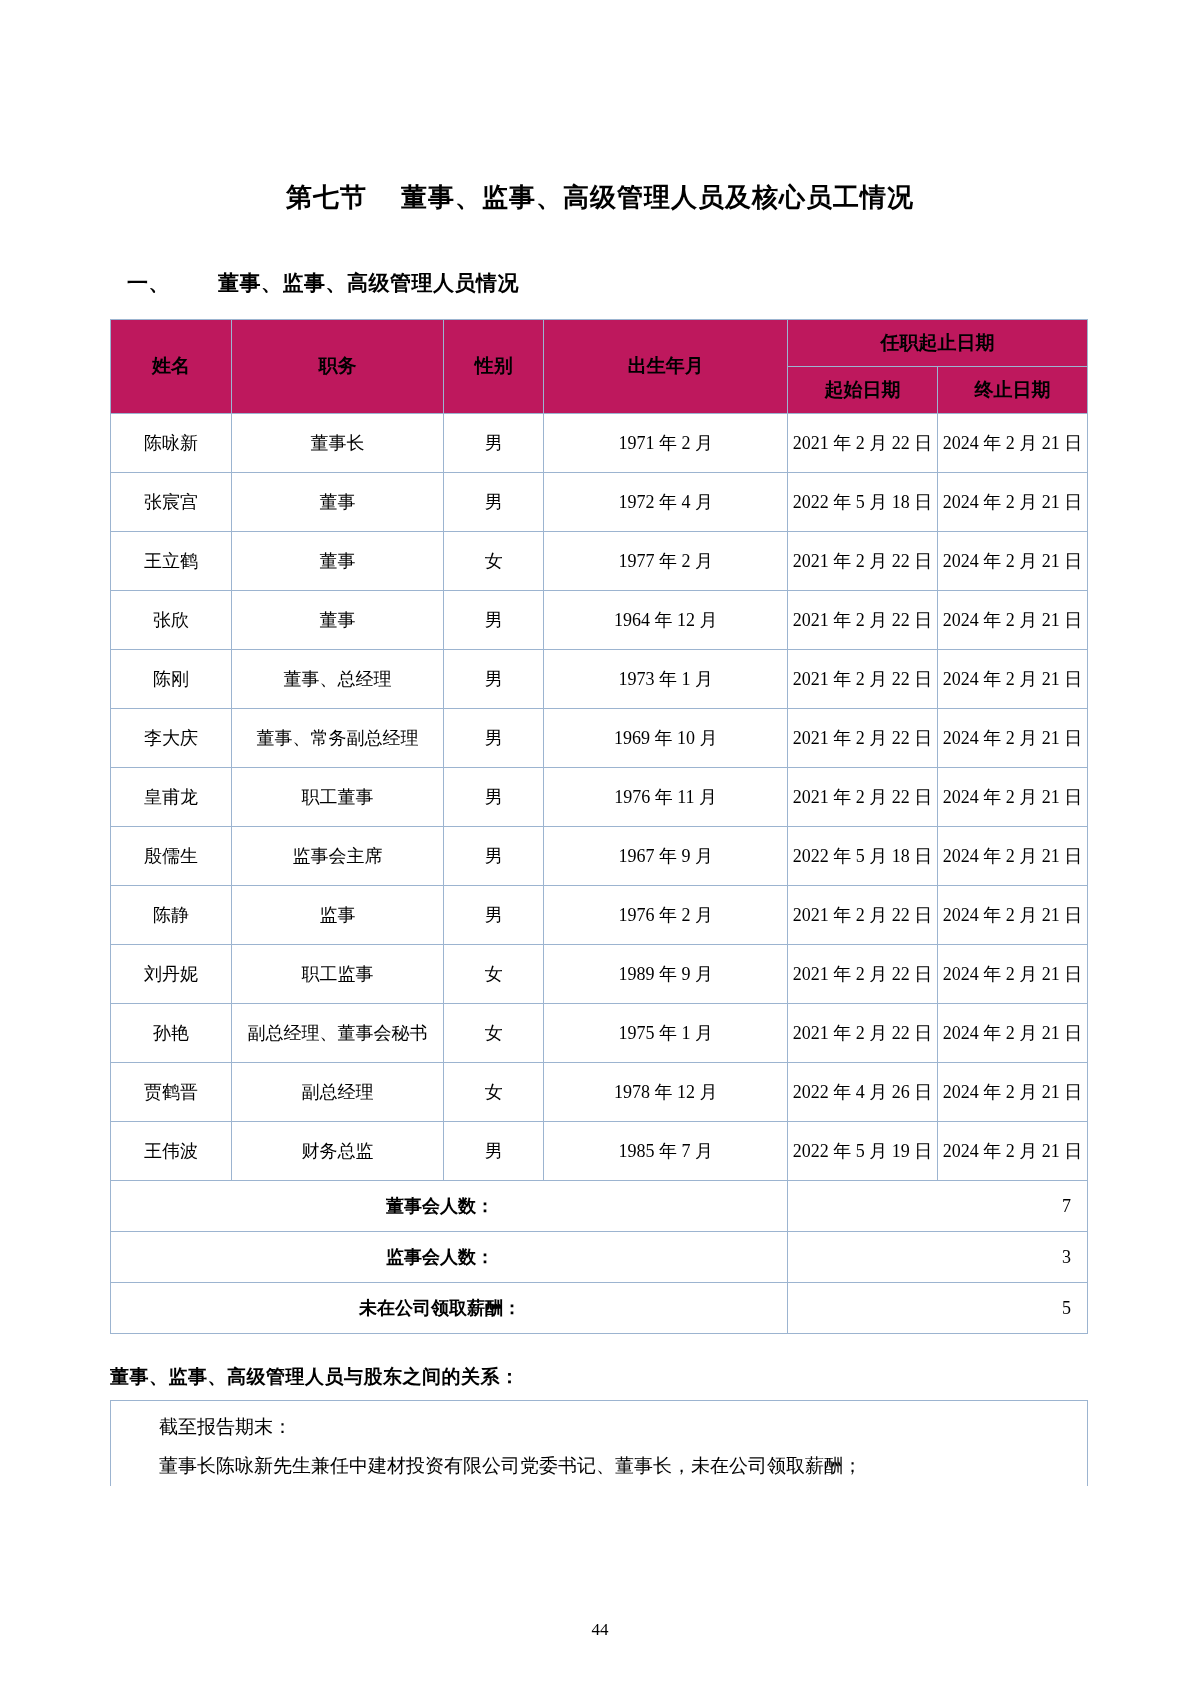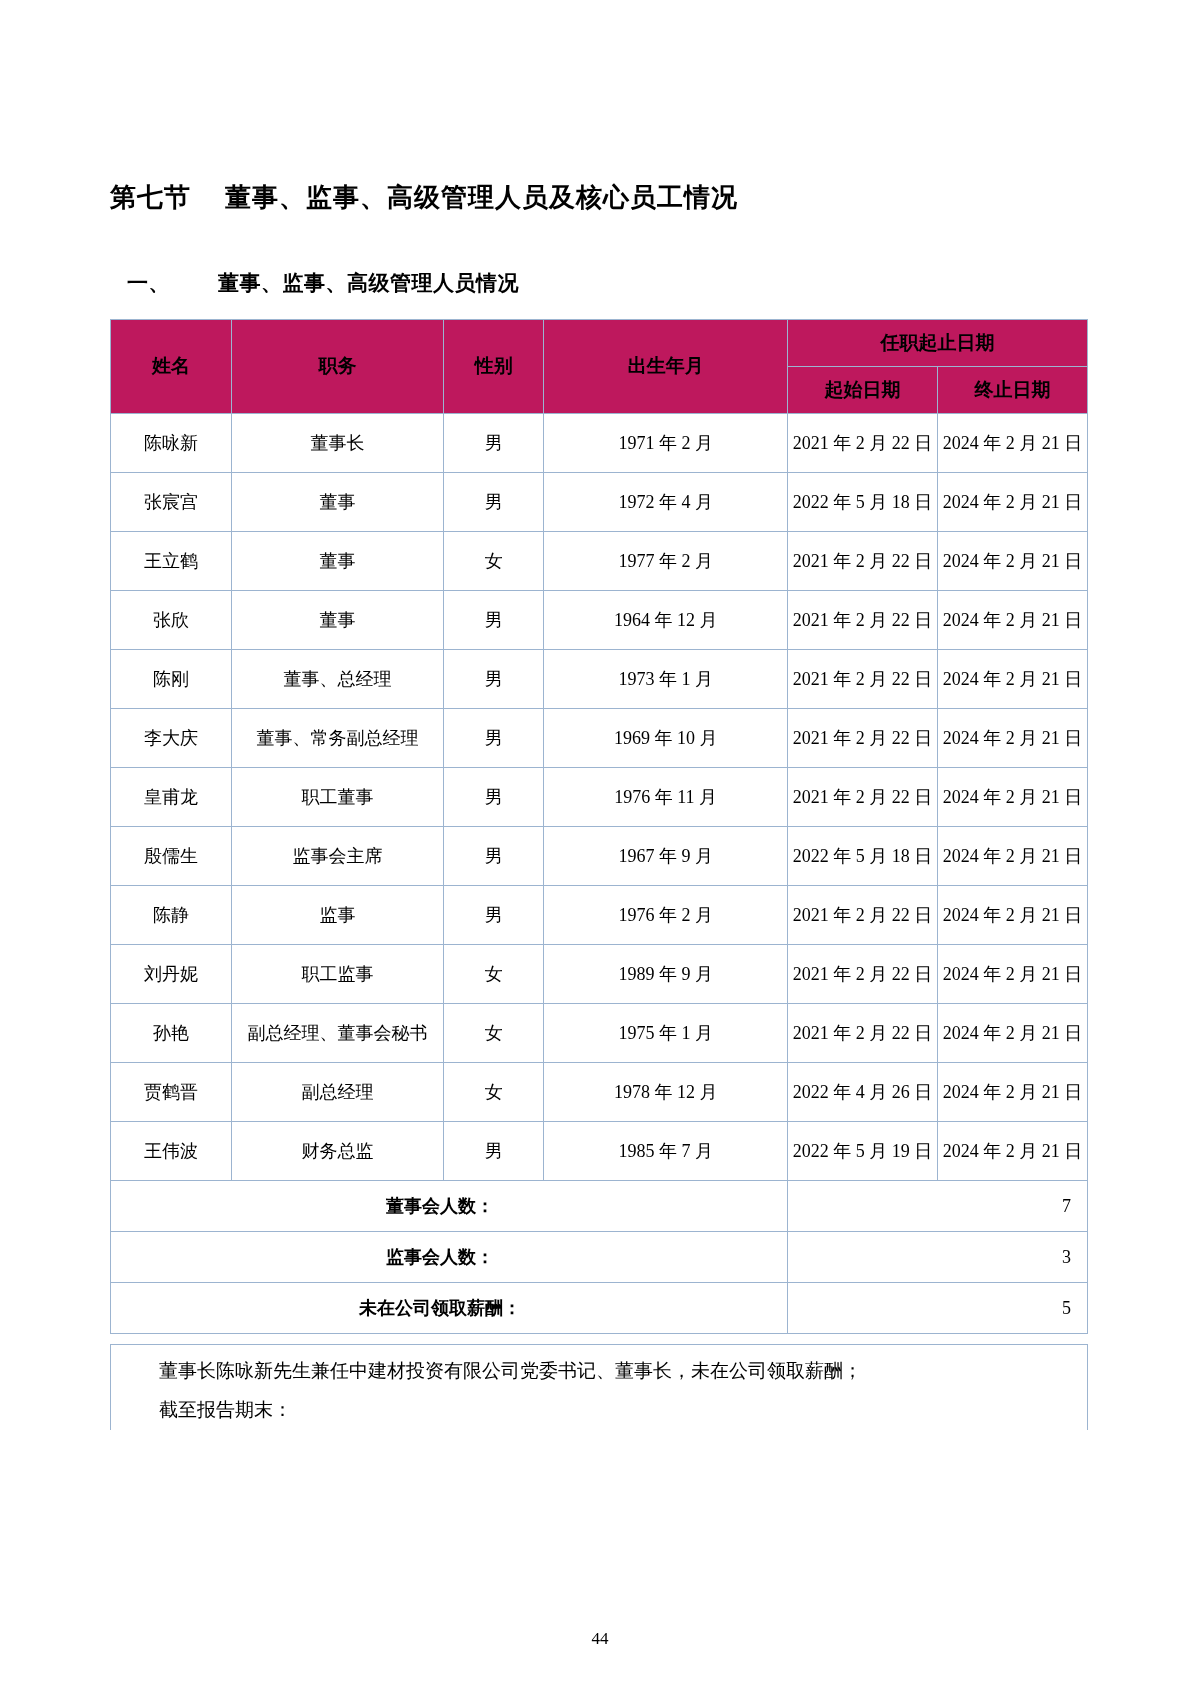--- a/index.html
+++ b/index.html
@@ -15,20 +15,21 @@
     position: relative;
   }
   .page {
     width: 1200px;
     height: 1696px;
     box-sizing: border-box;
     padding: 0 110px;
     position: relative;
   }
   .doc-title {
+    text-align: center;
     font-size: 26px;
     font-weight: bold;
     letter-spacing: 1px;
     margin: 0;
     padding-top: 180px;
   }
   .doc-title .sec-label { margin-right: 34px; }
 
   .h1 {
     font-size: 21px;
@@ -107,21 +108,21 @@
     overflow: hidden;
   }
   .rel-box p {
     margin: 0 0 10px 0;
     font-size: 19px;
     text-indent: 38px;
     line-height: 1.5;
   }
   .page-number {
     position: absolute;
-    bottom: 47px;
+    bottom: 56px;
     left: 0;
     width: 1200px;
     text-align: center;
     font-size: 17px;
   }
 </style>
 </head>
 <body>
 
 <div class="page">
@@ -270,20 +271,21 @@
         <td class="summary-label" colspan="4">监事会人数：</td>
         <td class="summary-value" colspan="2">3</td>
       </tr>
       <tr>
         <td class="summary-label" colspan="4">未在公司领取薪酬：</td>
         <td class="summary-value" colspan="2">5</td>
       </tr>
     </tbody>
   </table>
 
+  <div class="rel-title">董事、监事、高级管理人员与股东之间的关系：</div>
 
   <div class="rel-box">
+    <p>截至报告期末：</p>
     <p>董事长陈咏新先生兼任中建材投资有限公司党委书记、董事长，未在公司领取薪酬；</p>
-    <p>截至报告期末：</p>
   </div>
 
   <div class="page-number">44</div>
 </div>
 
 </body></html>

